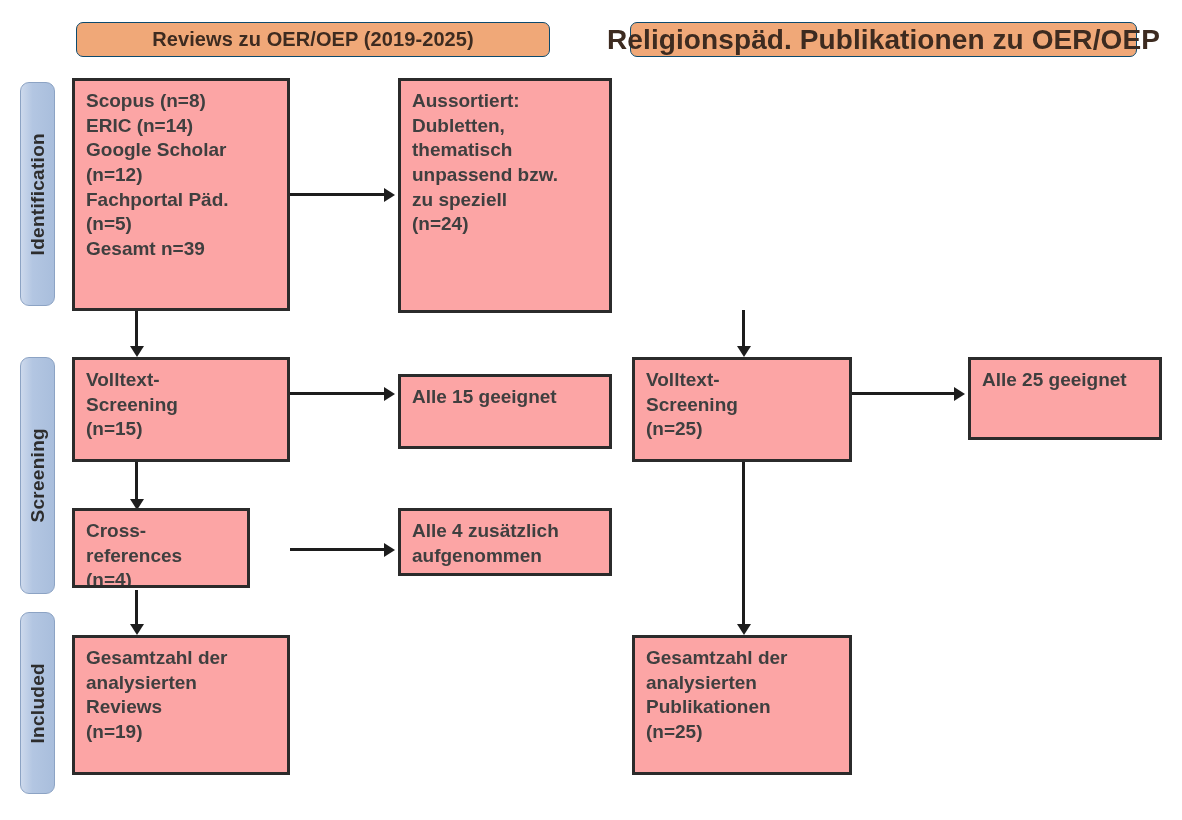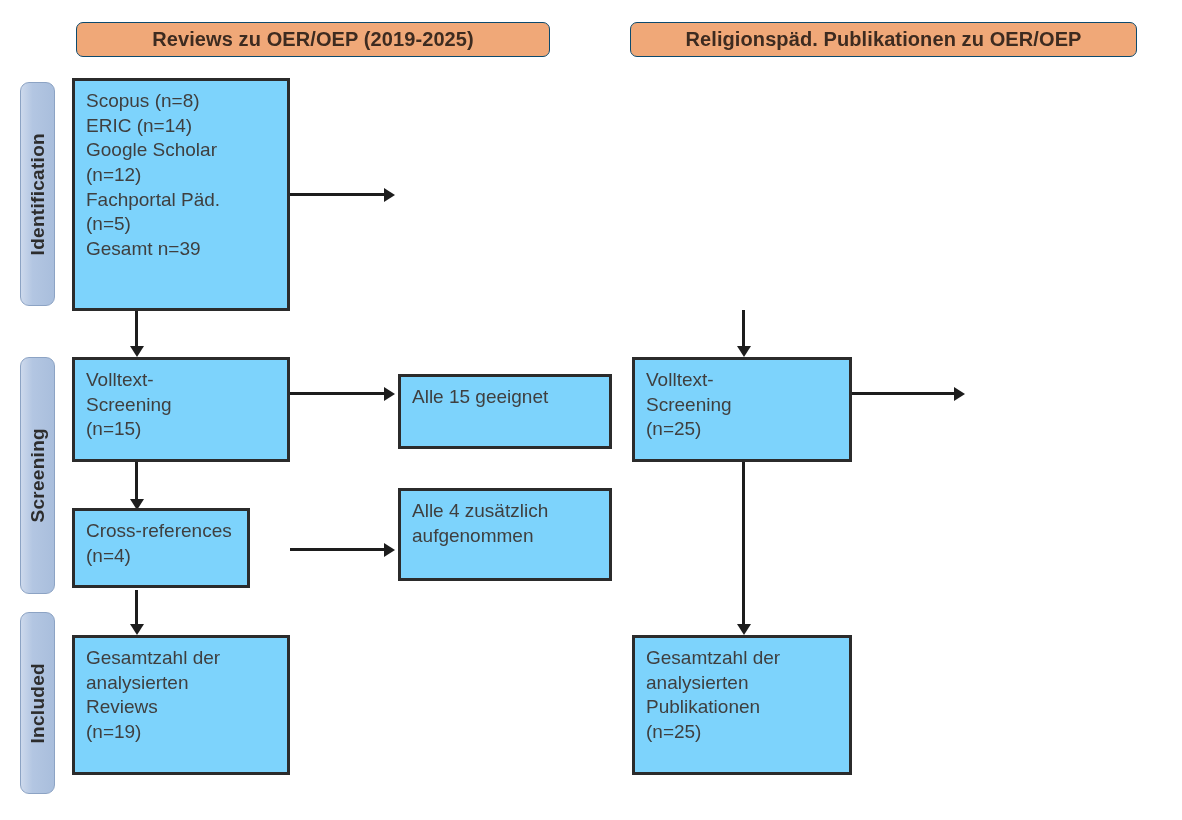--- a/index.html
+++ b/index.html
@@ -48,29 +48,30 @@
     font-weight: bold;
     font-size: 19px;
     color: #2d2d2d;
     letter-spacing: .3px;
     white-space: nowrap;
   }
 
   
   .box {
     position: absolute;
-    background: #7dd3fc;
+    background: #fca5a5;
     border: 3px solid #2b2b2b;
     box-sizing: border-box;
     padding: 8px 9px 6px 11px;
     line-height: 1.30;
     font-size: 19px;
     color: #3f3f3f;
     white-space: pre-line;
     overflow: hidden;
+    font-weight: bold;
   }
   .box.wide  { font-size: 18.5px; line-height: 1.29; }
 
   
   .vline, .hline {
     position: absolute;
     background: #1d1d1d;
   }
   .arrow-down {
     position: absolute;
@@ -87,21 +88,21 @@
     border-left: 11px solid #1d1d1d;
   }
 </style>
 </head>
 <body>
 
 <div id="canvas">
 
   <div class="col-header" style="left:76px; top:22px; width:472px; height:33px; font-size:20px;">Reviews zu OER/OEP (2019-2025)</div>
 
-  <div class="col-header" style="left:630px; top:22px; width:505px; height:33px; font-size:20px;">Religionspäd. Publikationen zu OER/OEP</div>
+  <div class="col-header" style="left:630px; top:22px; width:505px; height:33px; font-size:28px;">Religionspäd. Publikationen zu OER/OEP</div>
 
   <div class="stage-pill" style="left:20px; top:82px; width:33px; height:222px;">
     <span>Identification</span>
   </div>
 
   <div class="stage-pill" style="left:20px; top:357px; width:33px; height:235px;">
     <span>Screening</span>
   </div>
 
   <div class="stage-pill" style="left:20px; top:612px; width:33px; height:180px;">
@@ -109,20 +110,26 @@
   </div>
 
   <div class="box" style="left:72px; top:78px; width:218px; height:233px;">Scopus (n=8)
 ERIC (n=14)
 Google Scholar
 (n=12)
 Fachportal Päd.
 (n=5)
 Gesamt n=39</div>
 
+  <div class="box" style="left:398px; top:78px; width:214px; height:235px;">Aussortiert:
+Dubletten,
+thematisch
+unpassend bzw.
+zu speziell
+(n=24)</div>
 
   <div class="hline" style="left:290px; top:193px; width:94px; height:3px;"></div>
   <div class="arrow-right" style="left:384px; top:188px;"></div>
 
   <div class="vline" style="left:135px; top:311px; width:3px; height:35px;"></div>
   <div class="arrow-down" style="left:130px; top:346px;"></div>
 
 
   <div class="vline" style="left:742px; top:310px; width:3px; height:36px;"></div>
   <div class="arrow-down" style="left:737px; top:346px;"></div>
@@ -135,33 +142,34 @@
 
   <div class="hline" style="left:290px; top:392px; width:94px; height:3px;"></div>
   <div class="arrow-right" style="left:384px; top:387px;"></div>
 
   <div class="vline" style="left:135px; top:462px; width:3px; height:37px;"></div>
   <div class="arrow-down" style="left:130px; top:499px;"></div>
 
   <div class="box" style="left:72px; top:508px; width:178px; height:80px;">Cross-references
 (n=4)</div>
 
-  <div class="box" style="left:398px; top:488px; width:214px; height:93px;">Alle 4 zusätzlich
+  <div class="box" style="left:398px; top:508px; width:214px; height:68px;">Alle 4 zusätzlich
 aufgenommen</div>
 
   <div class="hline" style="left:290px; top:548px; width:94px; height:3px;"></div>
   <div class="arrow-right" style="left:384px; top:543px;"></div>
 
   <div class="vline" style="left:135px; top:590px; width:3px; height:34px;"></div>
   <div class="arrow-down" style="left:130px; top:624px;"></div>
 
   <div class="box" style="left:632px; top:357px; width:220px; height:105px;">Volltext-
 Screening
 (n=25)</div>
 
+  <div class="box" style="left:968px; top:357px; width:194px; height:83px;">Alle 25 geeignet</div>
 
   <div class="hline" style="left:852px; top:392px; width:102px; height:3px;"></div>
   <div class="arrow-right" style="left:954px; top:387px;"></div>
 
   <div class="vline" style="left:742px; top:462px; width:3px; height:162px;"></div>
   <div class="arrow-down" style="left:737px; top:624px;"></div>
 
   <div class="box" style="left:72px; top:635px; width:218px; height:140px;">Gesamtzahl der
 analysierten
 Reviews

